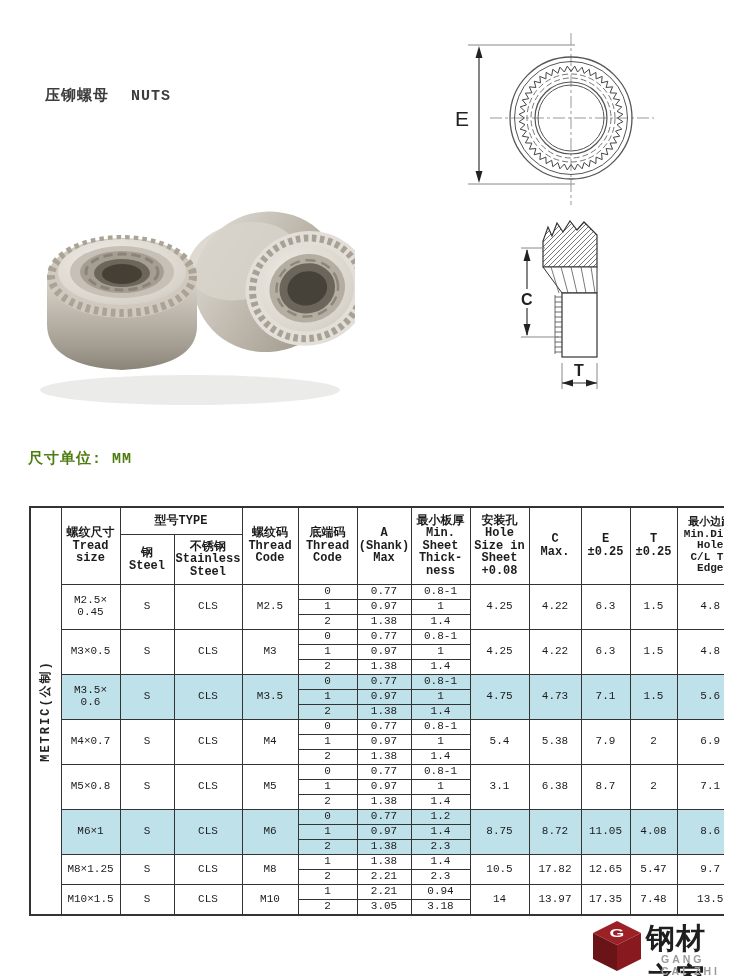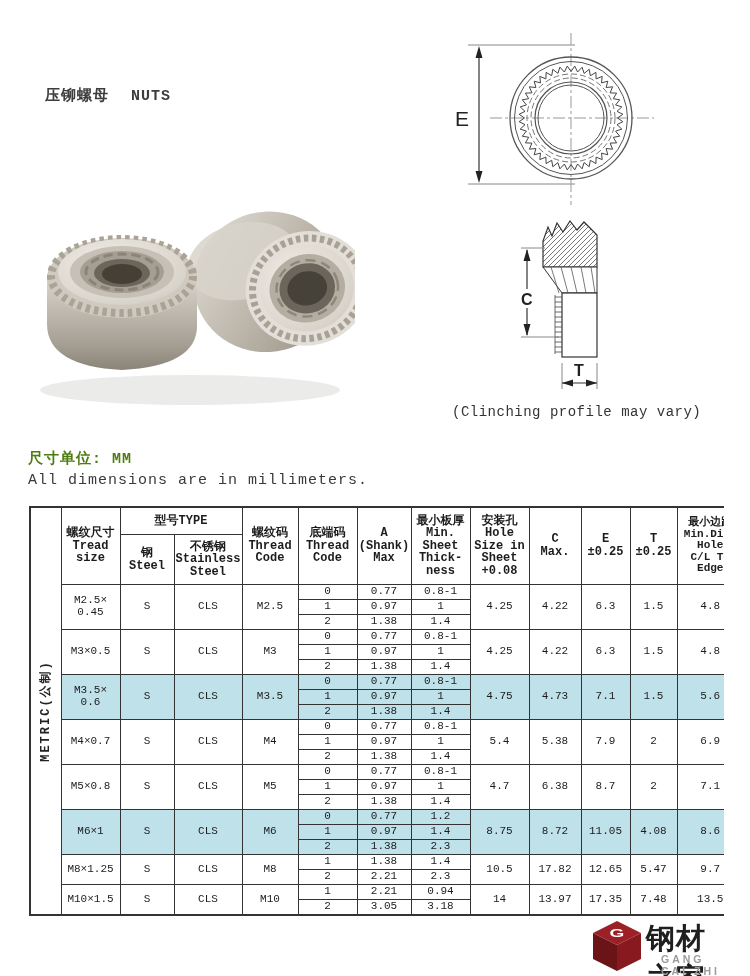--- a/index.html
+++ b/index.html
@@ -155,24 +155,22 @@
     <text class="dimtext" x="26" y="90" font-size="16" font-weight="bold">C</text>
 
     <line x1="67" y1="148" x2="67" y2="174" stroke="#888" stroke-width="1"></line>
     <line x1="102" y1="148" x2="102" y2="174" stroke="#888" stroke-width="1"></line>
     <line x1="67" y1="168" x2="102" y2="168" stroke="#333" stroke-width="1.2"></line>
     <polygon points="67,168 78,164.5 78,171.5" fill="#222"></polygon>
     <polygon points="102,168 91,164.5 91,171.5" fill="#222"></polygon>
     <text class="dimtext" x="79" y="161" font-size="16" font-weight="bold">T</text>
   </svg>
 
-  <div class="abs" id="clinch-note">(Clinching profile may vary)</div>
 
   <div class="abs" id="units1">尺寸单位: MM</div>
-  <div class="abs" id="units2">All dimensions are in millimeters.</div>
 
   <div class="abs" id="spec-table-wrap">
     <table class="spec">
       <colgroup>
         <col style="width:31px">
           <col style="width:59px">
           <col style="width:54px">
           <col style="width:68px">
         <col style="width:56px">
           <col style="width:59px">
@@ -331,21 +329,21 @@
             <td class="cell-sheet">1.4</td>
           </tr>
           <tr>
             <td rowspan="3" class="cell-size">M5×0.8</td>
             <td rowspan="3" class="cell-steel">S</td>
             <td rowspan="3" class="cell-stainless">CLS</td>
             <td rowspan="3" class="cell-code">M5</td>
             <td class="cell-sub-code">0</td>
             <td class="cell-shank">0.77</td>
             <td class="cell-sheet">0.8-1</td>
-            <td rowspan="3" class="cell-hole">4.7</td>
+            <td rowspan="3" class="cell-hole">3.1</td>
             <td rowspan="3" class="cell-c">6.38</td>
             <td rowspan="3" class="cell-e">8.7</td>
             <td rowspan="3" class="cell-t">2</td>
             <td rowspan="3" class="cell-edge">7.1</td>
           </tr>
           <tr>
             <td class="cell-sub-code">1</td>
             <td class="cell-shank">0.97</td>
             <td class="cell-sheet">1</td>
           </tr>

